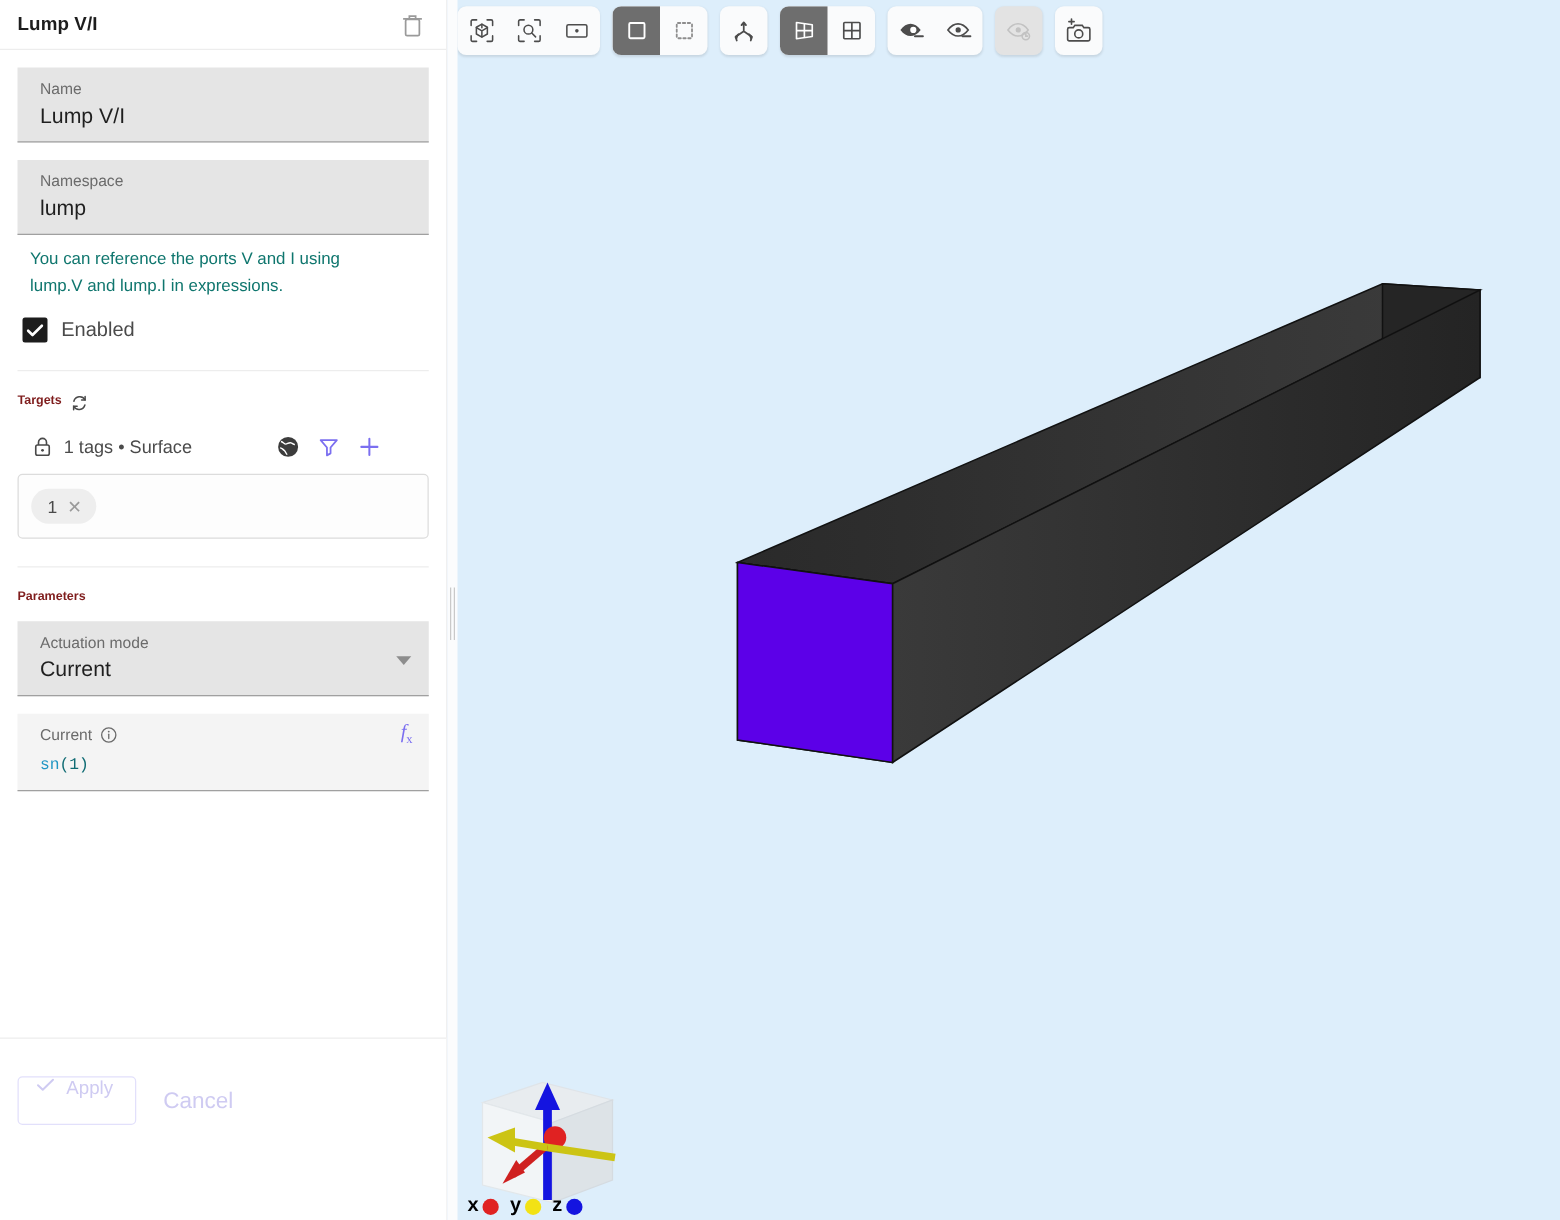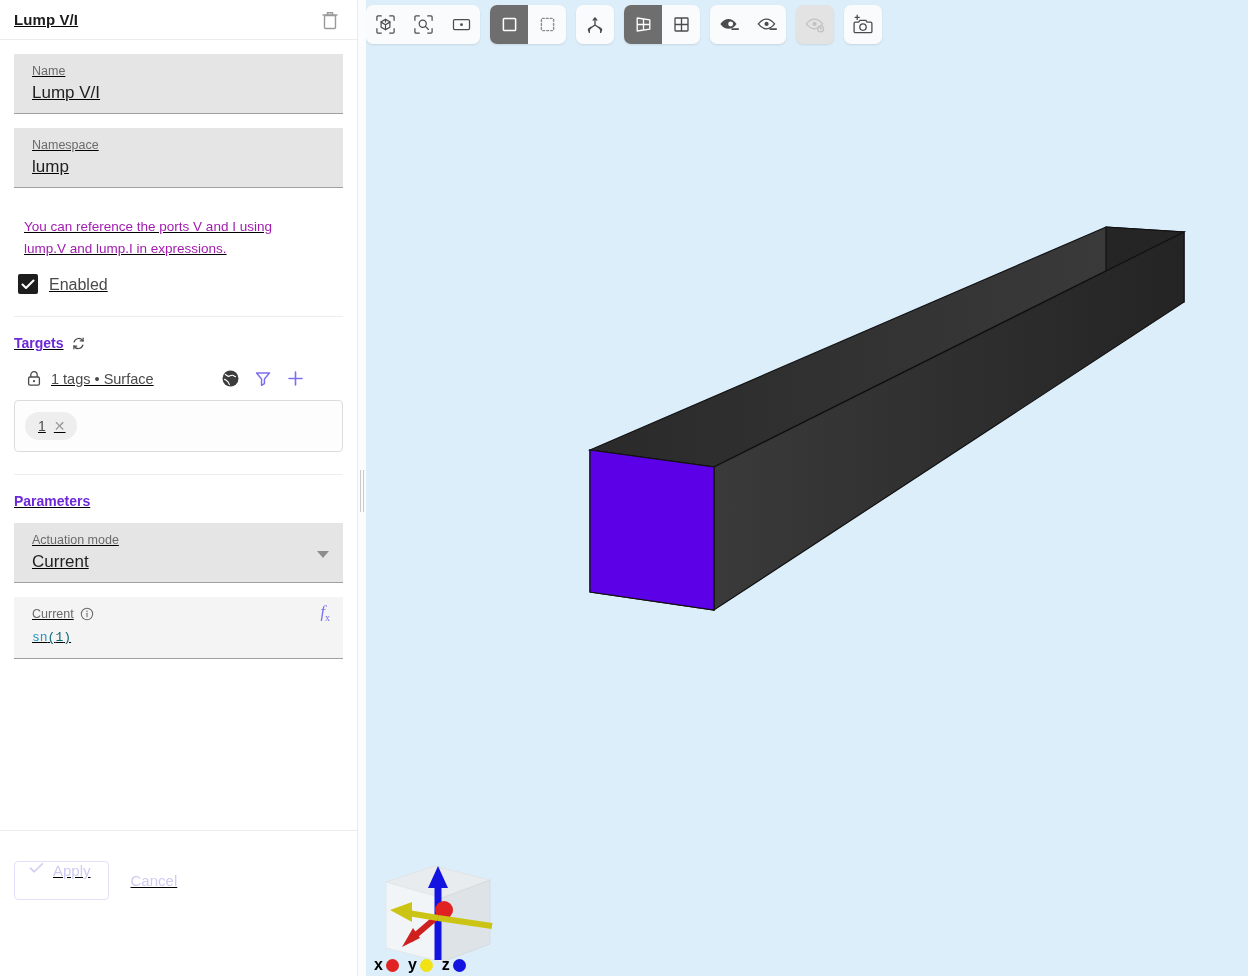--- a/index.html
+++ b/index.html
@@ -3,21 +3,21 @@
 <meta charset="utf-8">
 <style>
   * { box-sizing: border-box; }
   html, body {
     margin: 0; padding: 0;
     width: 1248px; height: 976px;
     overflow: hidden;
     font-family: "Liberation Sans", sans-serif;
     background: #ffffff;
   }
-  #app { position: relative; width: 1248px; height: 976px; display: flex; text-decoration: underline; }
+  #app { position: relative; width: 1248px; height: 976px; display: flex; }
 
   
   #panel {
     width: 358px; height: 976px;
     background: #ffffff;
     position: relative;
     display: flex; flex-direction: column;
     border-right: 1px solid #ebebeb;
   }
   #panel-scroll { flex: 1 1 auto; overflow: hidden; padding: 0; }
@@ -38,40 +38,40 @@
     margin: 14px 14px 0 14px;
     background: #e5e5e5;
     border-bottom: 1px solid #a0a0a0;
     padding: 9px 14px 7px 18px;
     position: relative;
   }
   .field-label { font-size: 12.5px; color: #6b6b6b; line-height: 16px; }
   .field-value { font-size: 17px; color: #1f1f1f; line-height: 26px; margin-top: 1px; }
 
   .helper-text {
-    margin: 28px 14px 0 24px;
-    font-size: 13.5px; line-height: 22px; color: #a21caf;
+    margin: 8px 14px 0 24px;
+    font-size: 13.5px; line-height: 22px; color: #0f766e;
     max-width: 290px;
   }
 
   .checkbox-row { display: flex; align-items: flex-end; margin: 14px 14px 0 18px; }
   .cbx {
     width: 20px; height: 20px; background: #1d1d1d; border-radius: 2px;
     display: flex; align-items: center; justify-content: center;
     cursor: pointer; flex: 0 0 auto;
   }
   .cbx svg { display: block; }
   .cbx-label { font-size: 16px; color: #4a4a4a; margin-left: 11px; }
 
   .divider { height: 1px; background: #ededed; margin: 22px 14px 0 14px; }
 
   .section-head {
-    display: flex; align-items: center; gap: 7px;
+    display: flex; gap: 7px;
     margin: 18px 14px 0 14px;
-    font-size: 14px; font-weight: bold; color: #6d28d9;
+    font-size: 10px; font-weight: bold; color: #7f1d1d;
   }
   .section-head .refresh-icon { line-height: 0; cursor: pointer; }
 
   .targets-row {
     display: flex; align-items: center;
     margin: 18px 14px 0 26px;
     gap: 0;
   }
   .lock-icon { line-height: 0; margin-right: 9px; }
   .targets-label { font-size: 14.5px; color: #4b4b4b; }
@@ -133,21 +133,21 @@
   .btn-apply {
     display: inline-flex; align-items: flex-start; gap: 9px;
     border: 1px solid #e2e0fb; border-radius: 4px;
     background: #ffffff; color: #cfcbf2;
     font-size: 15px; height: 39px; padding: 0 17px 0 14px;
     cursor: default;
   }
   .btn-apply .check { line-height: 0; }
   .btn-cancel {
     border: 0; background: none; color: #cfcbf2;
-    font-size: 15px; height: 39px; padding: 0 14px; cursor: default; text-align: center;
+    font-size: 18px; height: 39px; padding: 0 14px; cursor: default; text-align: center;
   }
 
   
   #splitter {
     position: absolute; left: 358px; top: 0; width: 8px; height: 976px;
     background: #fbfcfd; cursor: col-resize; z-index: 5;
   }
   #splitter .grip {
     position: absolute; left: 2px; top: 470px; width: 4px; height: 42px;
     display: flex; justify-content: space-between;

